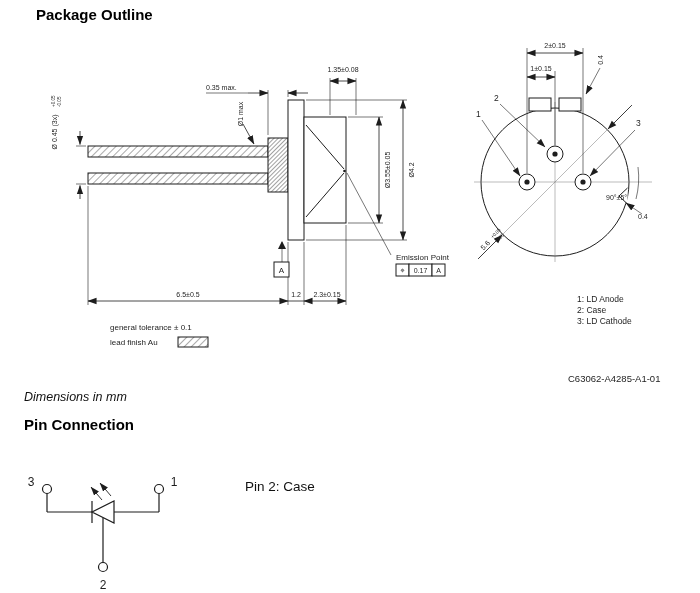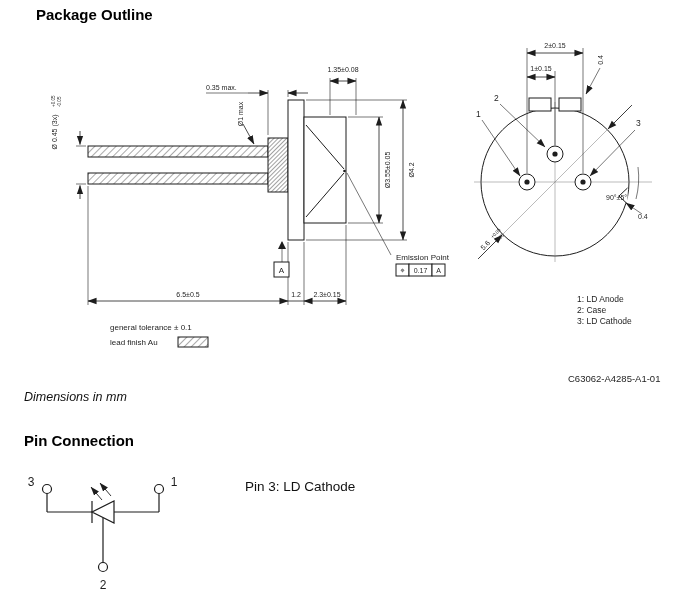--- a/index.html
+++ b/index.html
@@ -194,17 +194,17 @@
     <text class="schlabel" x="31" y="486" text-anchor="middle">3</text>
     <text class="schlabel" x="174" y="486" text-anchor="middle">1</text>
     <text class="schlabel" x="103" y="589" text-anchor="middle">2</text>
   </g>
 </svg>
 
 <div class="abs section-title" style="left:36px;top:6px">Package Outline</div>
 
 <div class="abs italic-note" style="left:24px;top:390px">Dimensions in mm</div>
 
-<div class="abs section-title" style="left:24px;top:432px">Pin Connection</div>
+<div class="abs section-title" style="left:24px;top:416px">Pin Connection</div>
 
 <div class="abs pin-legend" style="left:245px;top:477px">
-  <div>Pin 3: LD Cathode</div>
+  <div>Pin 2: Case</div>
 </div>
 
 </body></html>

